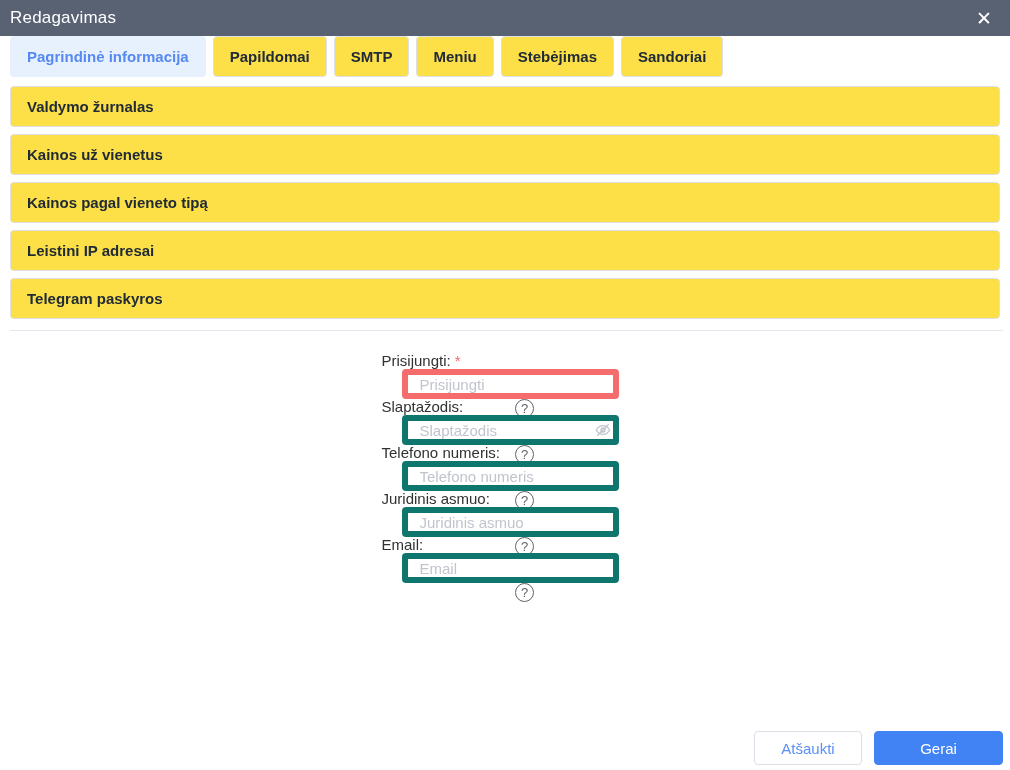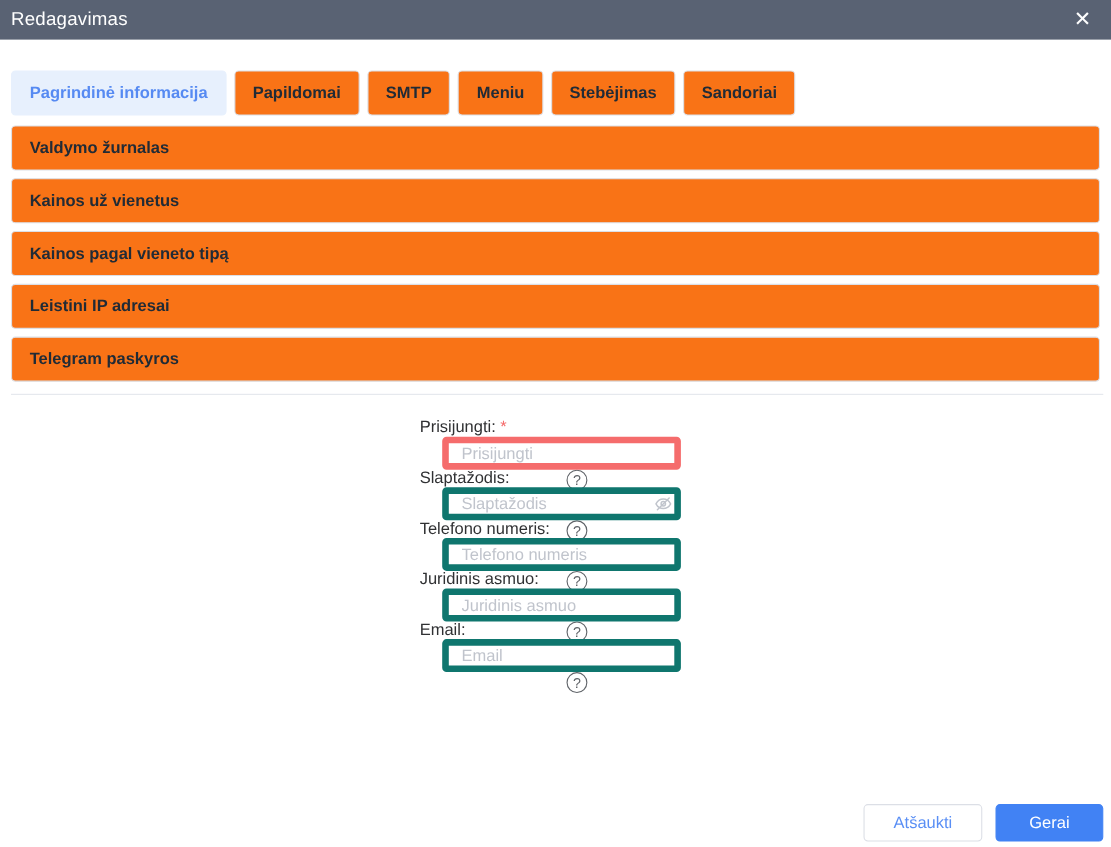--- a/index.html
+++ b/index.html
@@ -17,29 +17,29 @@
     display:flex;
     align-items:center;
     padding:0 14px 0 10px;
   }
   .dialog-title { font-size:17px; font-weight:500; flex:1; letter-spacing:.2px; }
   .close-btn {
     font-size:19px; line-height:1; color:#ffffff; cursor:pointer;
     background:none; border:none; font-family:inherit; padding:2px 4px;
   }
   .tab-row { display:flex; gap:7px; margin:0 10px; }
-  .tab-row.first { margin-top:28px; }
+  .tab-row.first { margin-top:0; }
   .tab-row.second { margin-top:9px;flex-direction:column; }
   .tab {
     height:41px;
     padding:0 16px;
     display:flex; align-items:center;
     font-size:15px; font-weight:700;
     color:#212b36;
-    background:#f97316;
+    background:#fde047;
     border:1px solid #dcdfe6;
     border-radius:4px;
     cursor:pointer;
     white-space:nowrap;
   }
   .tab.active {
     background:#e7f0fd;
     border-color:#e7f0fd;
     color:#568af2;
   }
@@ -94,21 +94,21 @@
     cursor:pointer;
     font-family:inherit;
   }
   .btn-cancel {
     width:108px;
     background:#ffffff;
     border:1px solid #dcdfe6;
     color:#5a8ff5;
   }
   .btn-ok {
-    width:98px;
+    width:129px;
     background:#4182f4;
     border:1px solid #4182f4;
     color:#ffffff;
   }
 </style>
 </head>
 <body>
 
 <div class="dialog-header">
   <div class="dialog-title">Redagavimas</div>

